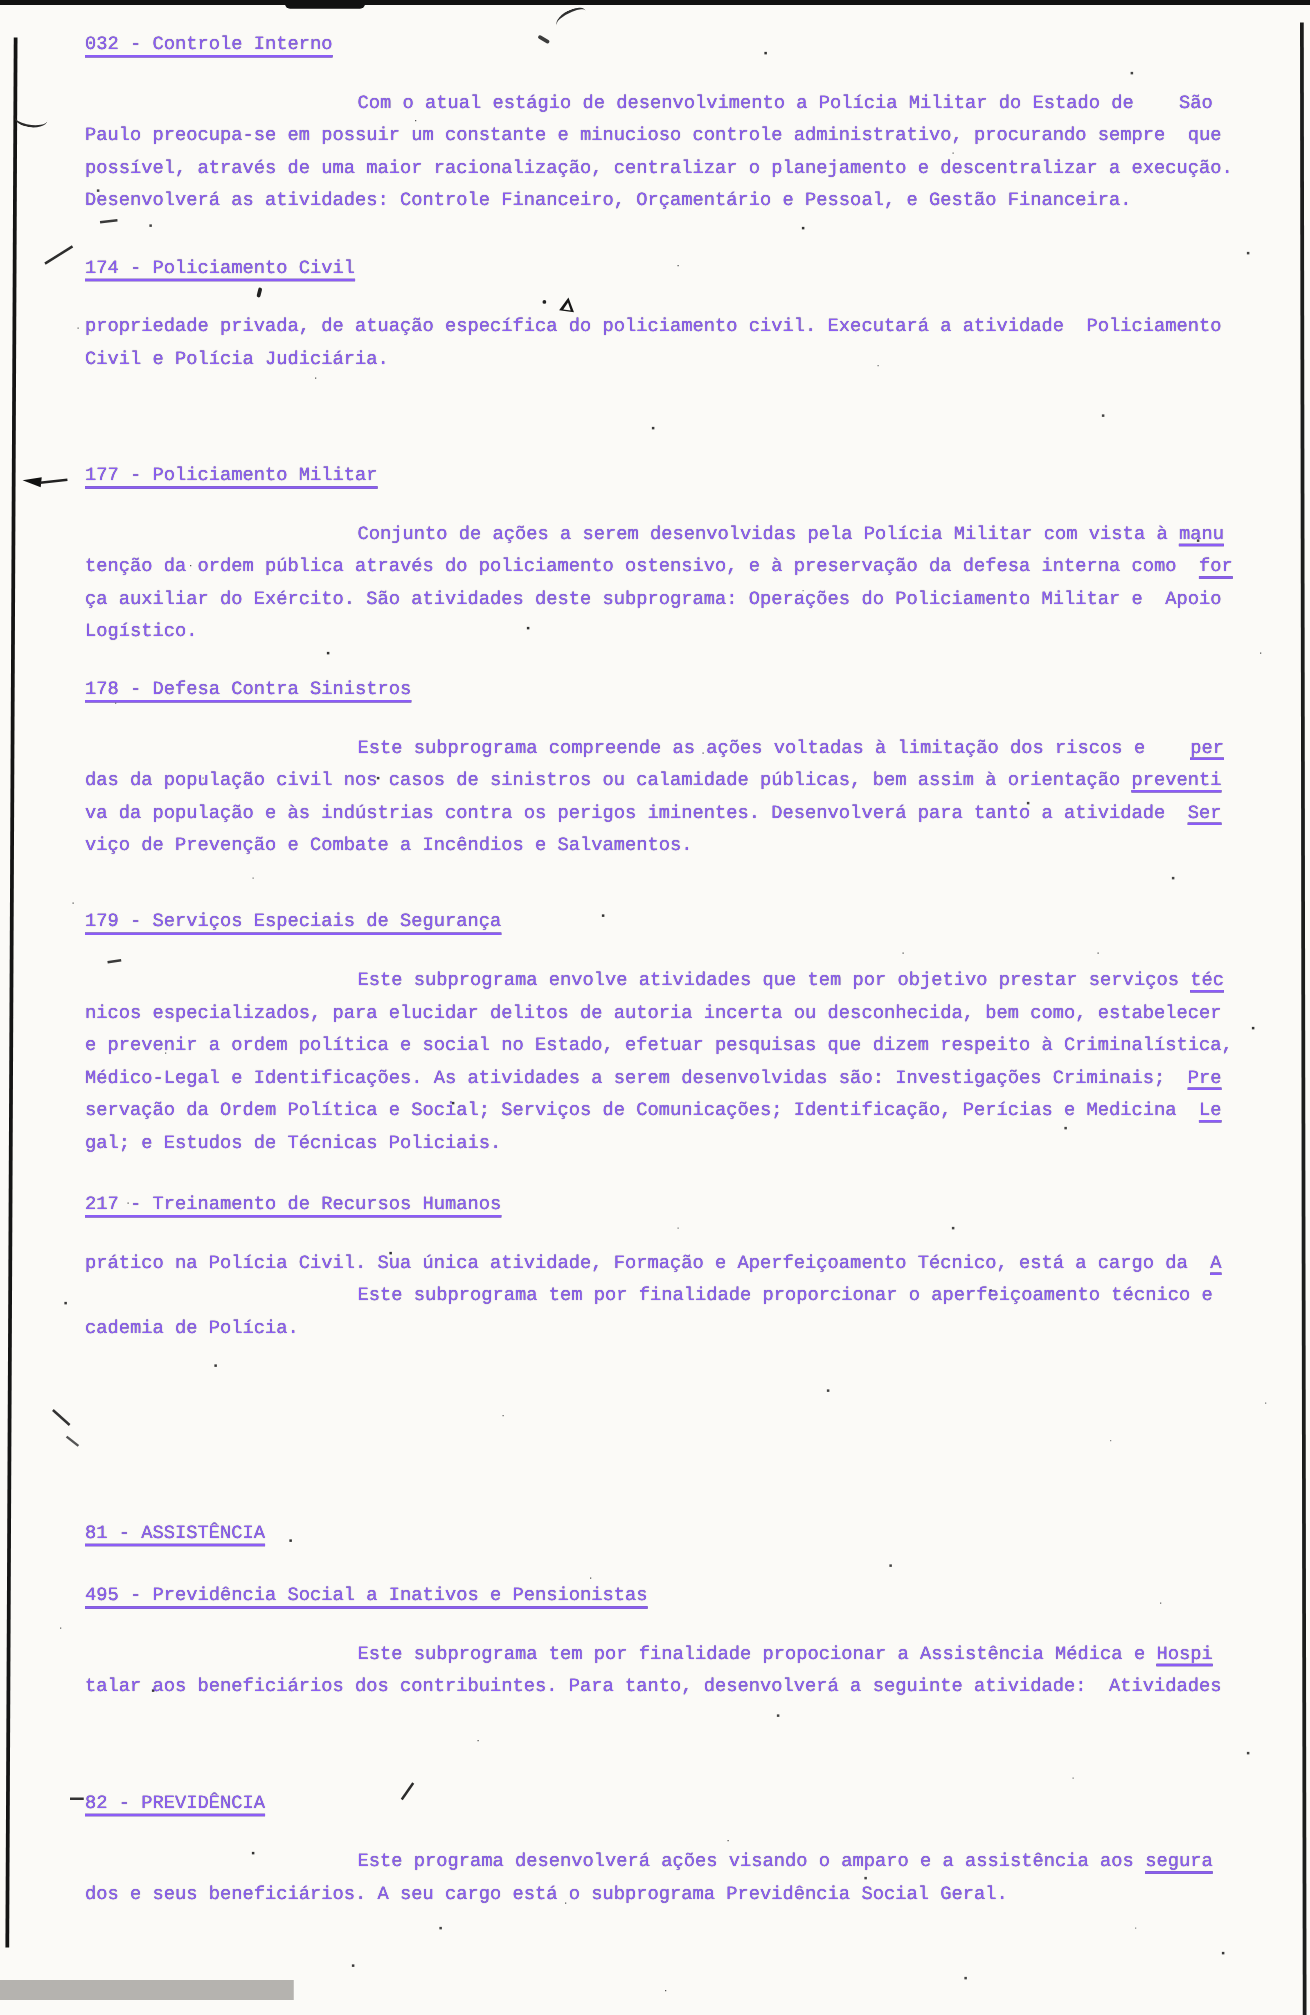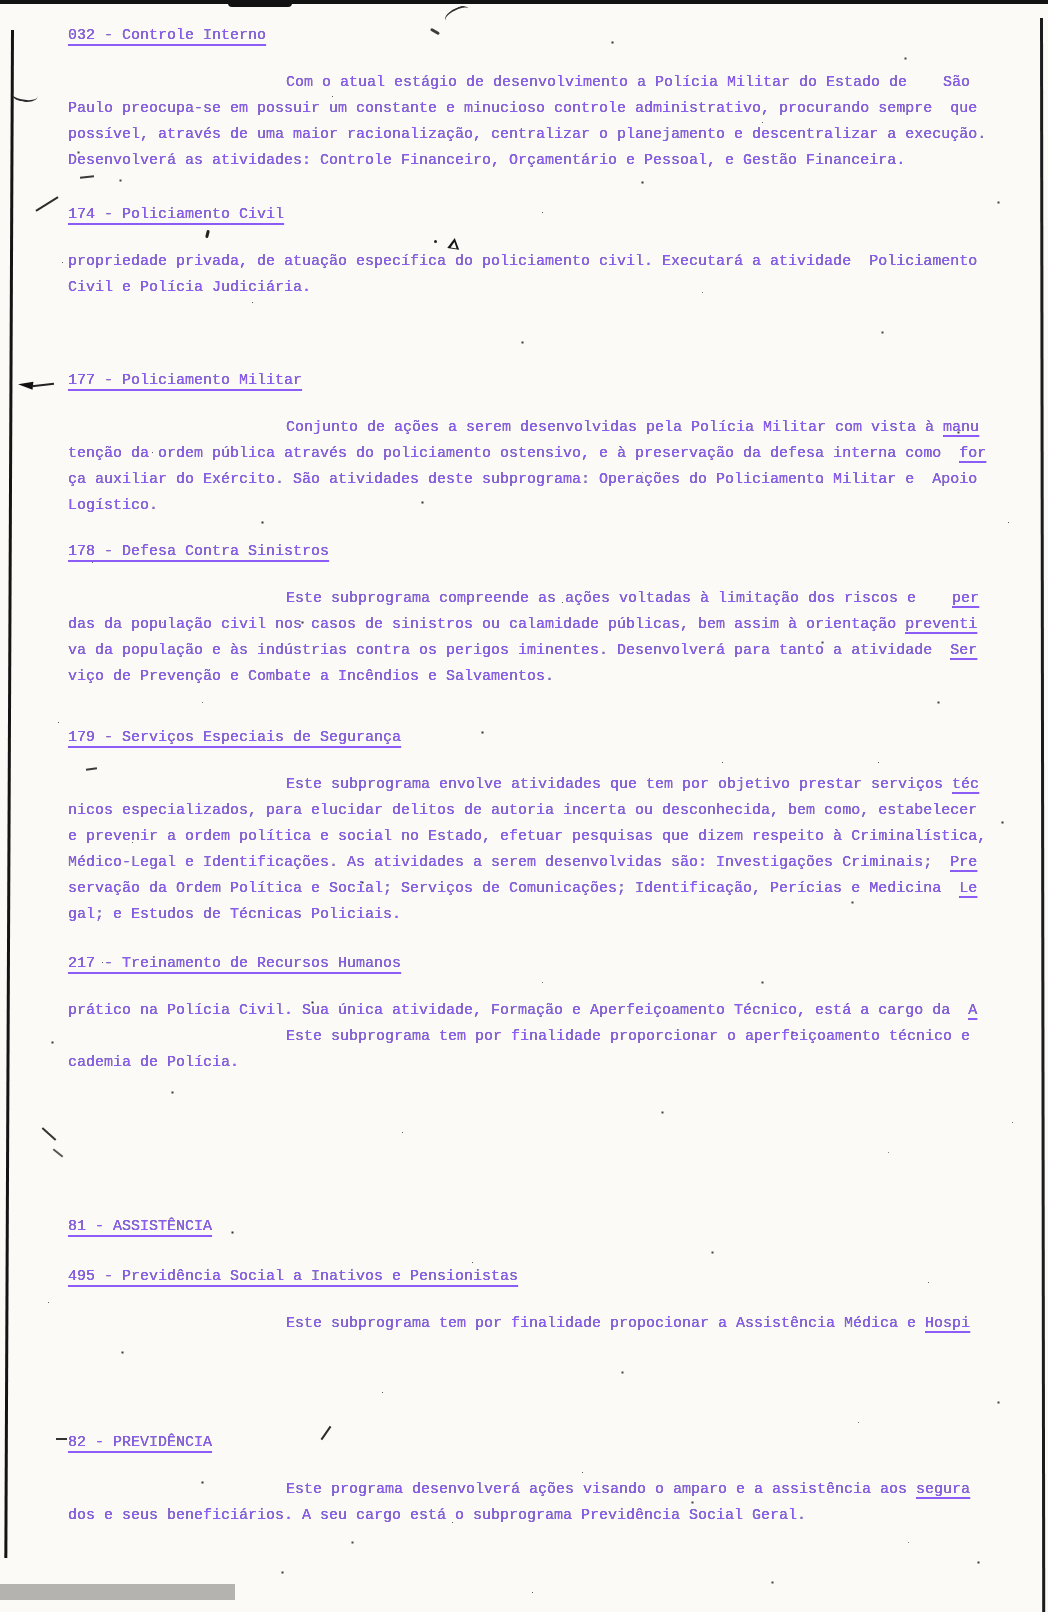--- a/index.html
+++ b/index.html
@@ -173,20 +173,21 @@
   </section>
 
   <section class="doc-section">
     <h2 class="heading">81 - ASSISTÊNCIA</h2>
   </section>
 
   <section class="doc-section">
     <h2 class="heading">495 - Previdência Social a Inativos e Pensionistas</h2>
     <div class="para">
           <div class="line indent"><span>Este subprograma tem por finalidade propocionar a Assistência Médica e </span><span class="tail-u">Hospi</span></div>
+          <div class="line"><span>talar aos beneficiários dos contribuintes. Para tanto, desenvolverá a seguinte atividade:  Atividades</span></div>
         </div>
   </section>
 
   <section class="doc-section">
     <h2 class="heading">82 - PREVIDÊNCIA</h2>
     <div class="para">
           <div class="line indent"><span>Este programa desenvolverá ações visando o amparo e a assistência aos </span><span class="tail-u">segura</span></div>
           <div class="line"><span>dos e seus beneficiários. A seu cargo está o subprograma Previdência Social Geral.</span></div>
         </div>
   </section>

